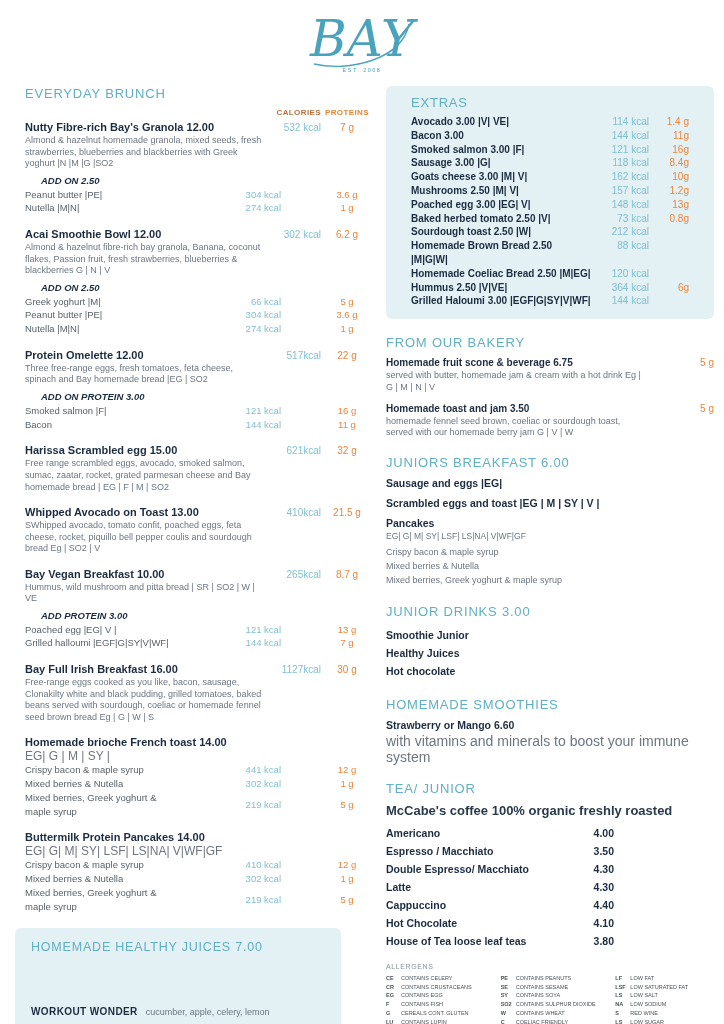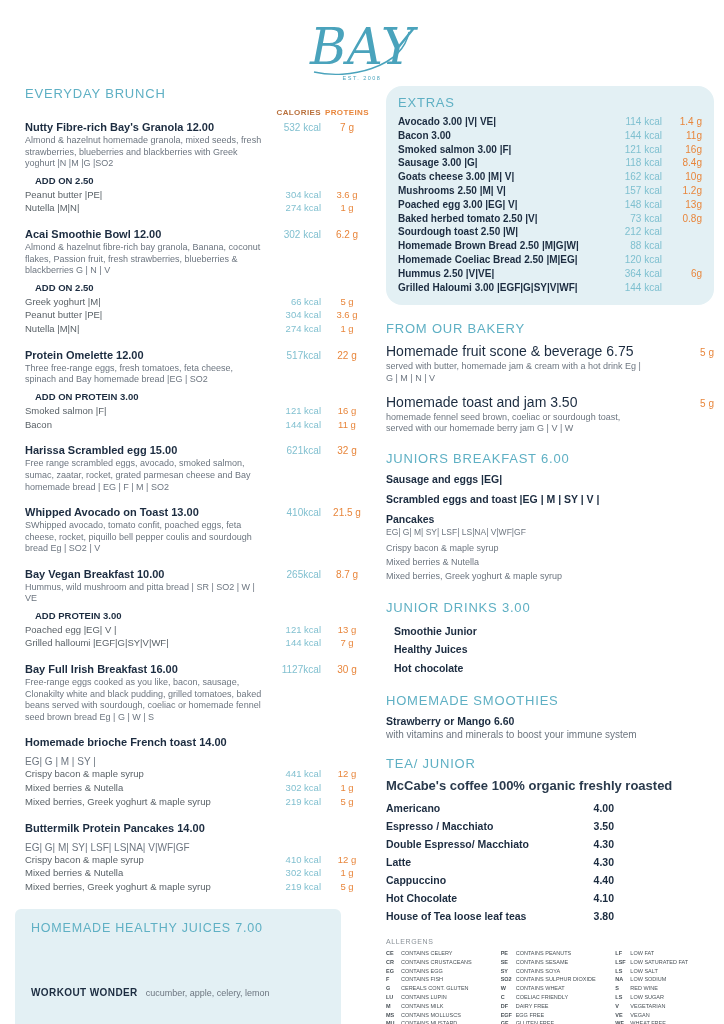--- a/index.html
+++ b/index.html
@@ -2,66 +2,66 @@
 <html><head>
 <meta charset="utf-8">
 <style>
   * { box-sizing: border-box; }
   html,body { margin:0; padding:0; background:#ffffff; }
   .page {
     position:relative; width:724px; height:1024px; background:#ffffff;
     font-family:"Liberation Sans", sans-serif; overflow:hidden; color:#1c2c40;
   }
   
-  .logo { position:absolute; top:20px; left:0; right:0; text-align:center; }
+  .logo { position:absolute; top:12px; left:0; right:0; text-align:center; }
   
   .col-left  { position:absolute; left:25px;  top:86px; width:348px; }
   .col-right { position:absolute; left:386px; top:86px; width:328px; }
   h2.section {
     color:#5fb0c4; font-size:13px; font-weight:normal; letter-spacing:.8px;
     margin:0 0 7px 0;
   }
   
   .cols-header { display:flex; align-items:flex-end; margin-bottom:4px; }
   .cols-header .spacer { flex:1; }
   .kcal-h { width:62px; text-align:right; font-size:8px; font-weight:bold; letter-spacing:.4px; color:#b9713d; }
   .prot-h { width:52px; text-align:center; font-size:8px; font-weight:bold; letter-spacing:.4px; color:#e8863c; }
   
   .menu-item { margin-bottom:13px; }
   .item-row { display:flex; align-items:baseline; }
   .item-name { flex:1; font-size:11px; font-weight:bold; color:#1c2c40; }
   .col-kcal { width:62px; text-align:right; color:#82c0d0; font-size:10px; }
   .col-prot { width:52px; text-align:center; color:#e8863c; font-size:10px; }
   .item-desc { width:240px; font-size:9px; color:#6d7680; line-height:1.28; margin-top:2px; }
-  .item-allergens { font-size:10px; color:#6d7680; margin-top:8px; }
-  .addon-title { font-size:9.5px; font-weight:bold; color:#1c2c40; margin:5px 10px 2px; }
-  .addon-row { display:flex; align-items:center; line-height:1.45; }
+  .item-allergens { font-size:12px; color:#6d7680; margin-top:1px; }
+  .addon-title { font-size:9.5px; font-weight:bold; font-style:italic; color:#1c2c40; margin:5px 16px 2px; }
+  .addon-row { display:flex; align-items:center; line-height:1.45;gap:40px; }
   .addon-name { flex:1; font-size:9.5px; color:#5a6268; }
   .addon-row .col-kcal, .addon-row .col-prot { font-size:9.5px; }
   
-  .extras-box { background:#e3f0f4; border-radius:16px; padding:9px 12px 11px; margin-bottom:16px; }
+  .extras-box { background:#e3f0f4; border-radius:6px; padding:9px 25px 11px; margin-bottom:16px; }
   .extras-box h2.section { margin-bottom:5px; }
   .extras-row { display:flex; align-items:baseline; line-height:1.38; }
   .extras-name { flex:1; font-size:10px; font-weight:bold; color:#1c2c40; }
   .extras-kcal { width:58px; text-align:right; color:#7fc0d0; font-size:10px; }
   .extras-prot { width:40px; text-align:right; color:#e8863c; font-size:10px; }
   
   .rsection { margin-bottom:16px; }
   .bky-row { display:flex; align-items:baseline; }
-  .bky-name { flex:1; font-size:14px; font-weight:normal; }
+  .bky-name { flex:1; font-size:10px; font-weight:bold; }
   .bky-prot { width:40px; text-align:right; color:#e8863c; font-size:10px; }
   .bky-desc { width:258px; font-size:9px; color:#6d7680; line-height:1.3; margin:2px 0 9px; }
   .jr-item { margin-bottom:8px; }
   .jr-name { font-size:10.5px; font-weight:bold; }
   .jr-allergens { font-size:8.5px; color:#6d7680; margin-top:2px; }
   .jr-sub { font-size:9px; color:#6d7680; line-height:1.55; }
   .jr-subs { margin-top:5px; }
-  .drink-item { font-size:10.5px; font-weight:bold; line-height:1.75;margin-left:8px; }
+  .drink-item { font-size:10.5px; font-weight:bold; line-height:1.75; }
   .sm-name { font-size:10.5px; font-weight:bold; }
-  .sm-desc { font-size:10px; color:#6d7680; margin-top:2px; }
+  .sm-desc { font-size:14px; color:#6d7680; margin-top:2px; }
   .tea-note { font-size:13px; font-weight:bold; color:#2a3a4c; margin-bottom:9px; }
   .tea-row { display:flex; justify-content:space-between; width:228px; font-size:10.5px; font-weight:bold; margin-bottom:6px; }
   
   .alg-title { font-size:7px; color:#8a9298; letter-spacing:.6px; margin-bottom:4px; }
   .alg-cols { display:flex; gap:16px; }
   .alg-col { width:102px; }
   .alg-row { display:flex; font-size:5.5px; line-height:1.6; color:#4a5258; }
   .alg-code { width:15px; font-weight:bold; flex:none; }
   .alg-label { flex:1; }
   

